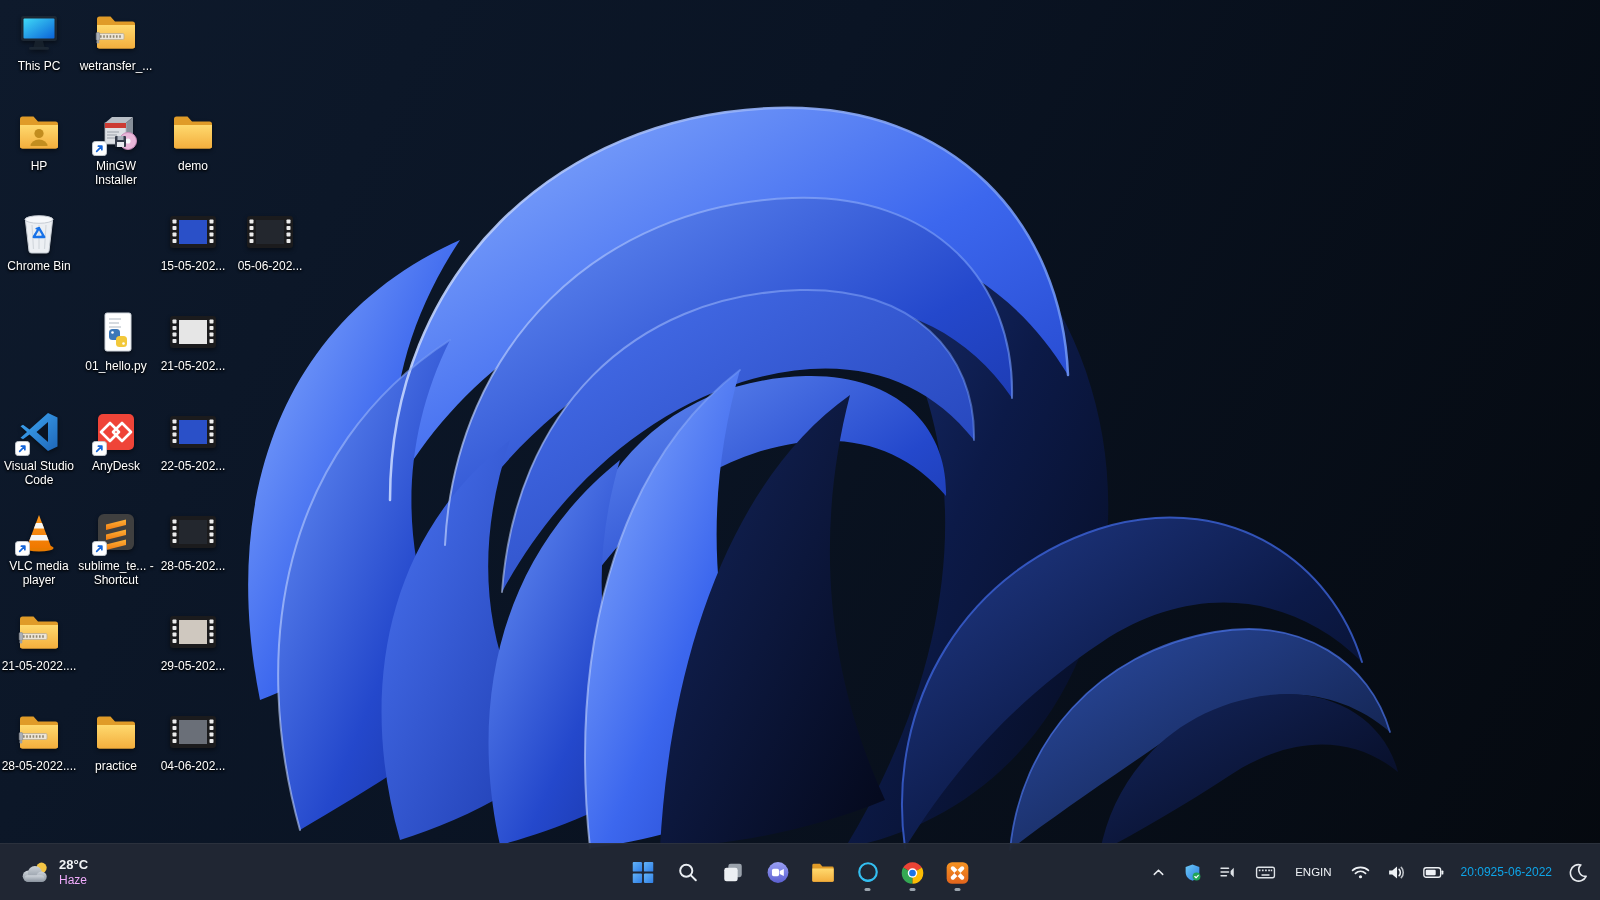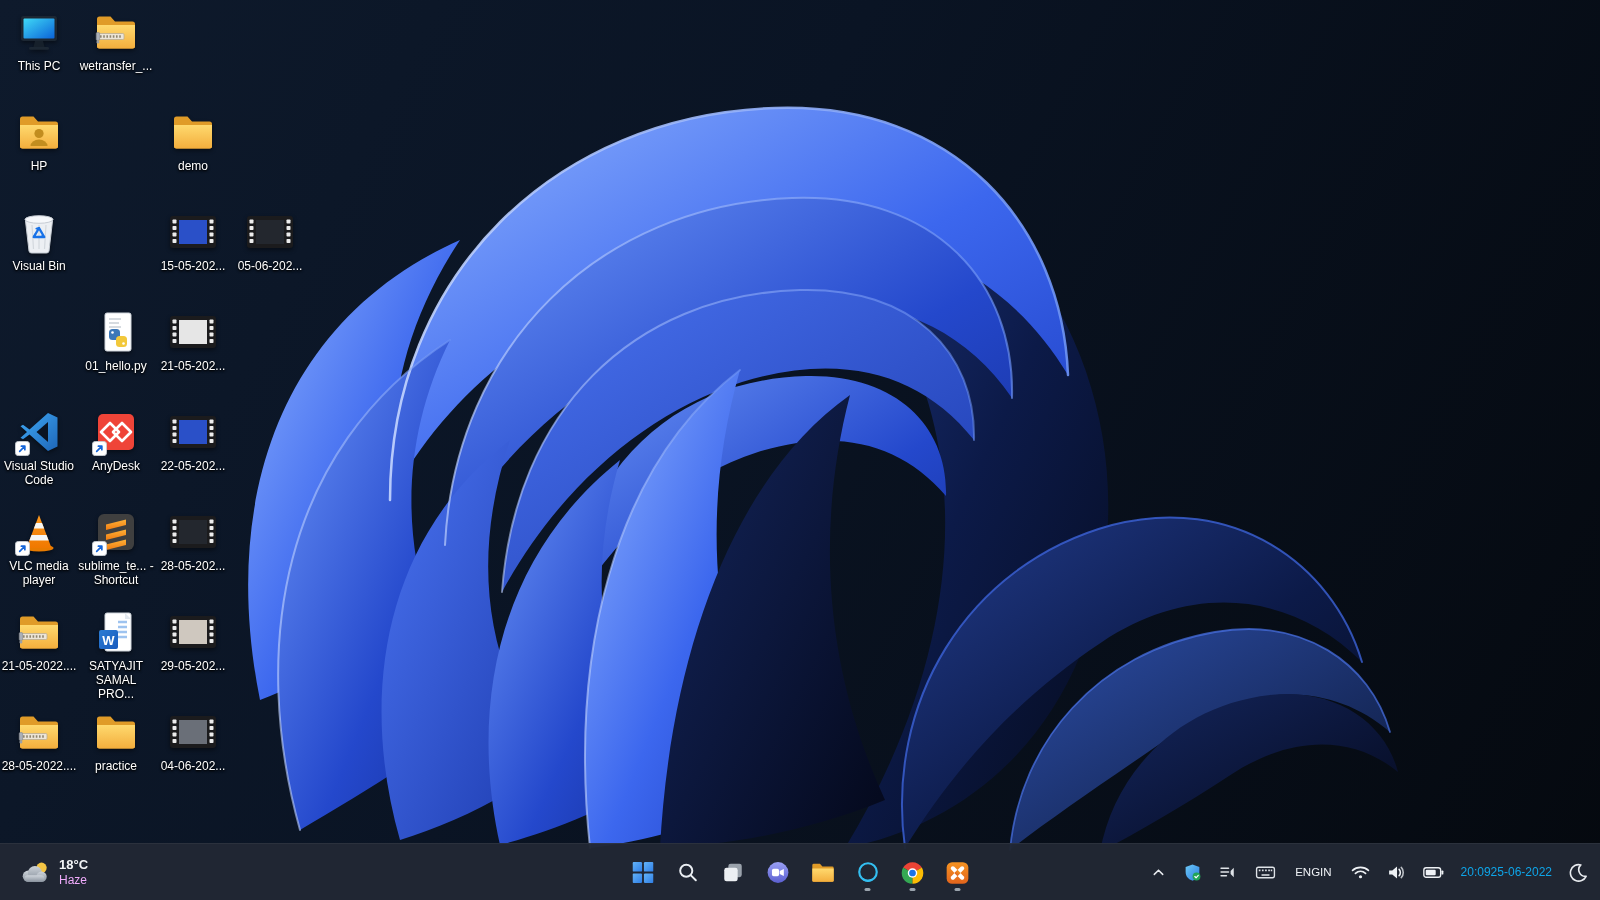--- a/index.html
+++ b/index.html
@@ -320,37 +320,48 @@
 
   <div class="dicon" style="--c:0;--r:1">
     <span class="ic">
         <svg class="main">
           <use href="#sym-folder-user"></use>
         </svg>
       </span>
     <span class="lbl">HP</span>
   </div>
 
+  <div class="dicon" style="--c:1;--r:1">
+    <span class="ic">
+        <svg class="main">
+          <use href="#sym-mingw"></use>
+        </svg>
+        <svg class="sc">
+          <use href="#sym-arrow"></use>
+        </svg>
+      </span>
+    <span class="lbl">MinGW Installer</span>
+  </div>
 
   <div class="dicon" style="--c:2;--r:1">
     <span class="ic">
         <svg class="main">
           <use href="#sym-folder"></use>
         </svg>
       </span>
     <span class="lbl">demo</span>
   </div>
 
   <div class="dicon" style="--c:0;--r:2">
     <span class="ic">
         <svg class="main">
           <use href="#sym-recycle"></use>
         </svg>
       </span>
-    <span class="lbl">Visual Bin</span>
+    <span class="lbl">Chrome Bin</span>
   </div>
 
 
   <div class="dicon" style="--c:2;--r:2">
     <span class="ic">
         <svg class="main th-blue">
           <use href="#sym-film"></use>
         </svg>
       </span>
     <span class="lbl">15-05-202...</span>
@@ -452,28 +463,20 @@
 
   <div class="dicon" style="--c:0;--r:6">
     <span class="ic">
         <svg class="main">
           <use href="#sym-zip"></use>
         </svg>
       </span>
     <span class="lbl">21-05-2022....</span>
   </div>
 
-  <div class="dicon" style="--c:1;--r:6">
-    <span class="ic">
-        <svg class="main">
-          <use href="#sym-word"></use>
-        </svg>
-      </span>
-    <span class="lbl">SATYAJIT SAMAL PRO...</span>
-  </div>
 
   <div class="dicon" style="--c:2;--r:6">
     <span class="ic">
         <svg class="main th-page">
           <use href="#sym-film"></use>
         </svg>
       </span>
     <span class="lbl">29-05-202...</span>
   </div>
 
@@ -512,21 +515,21 @@
     <svg width="32" height="27" viewBox="0 0 34 28">
       <circle cx="25" cy="9" r="5.5" fill="#f4c544"></circle>
       <g fill="url(#gCloud)">
         <circle cx="11" cy="18" r="6"></circle>
           <circle cx="18" cy="14.5" r="7.5"></circle>
           <circle cx="25" cy="18.5" r="5.5"></circle>
         <rect x="7" y="17" width="21" height="7" rx="3.5"></rect>
       </g>
     </svg>
     <div>
-      <div class="w-temp">18°C</div>
+      <div class="w-temp">28°C</div>
       <div class="w-cond">Haze</div>
     </div>
   </div>
 
   <div class="apps">
     <div class="app">
       <svg width="21" height="21" viewBox="0 0 18 18">
         <g fill="url(#gStart)">
           <rect width="8.2" height="8.2" rx="1"></rect>
             <rect x="9.8" width="8.2" height="8.2" rx="1"></rect>

